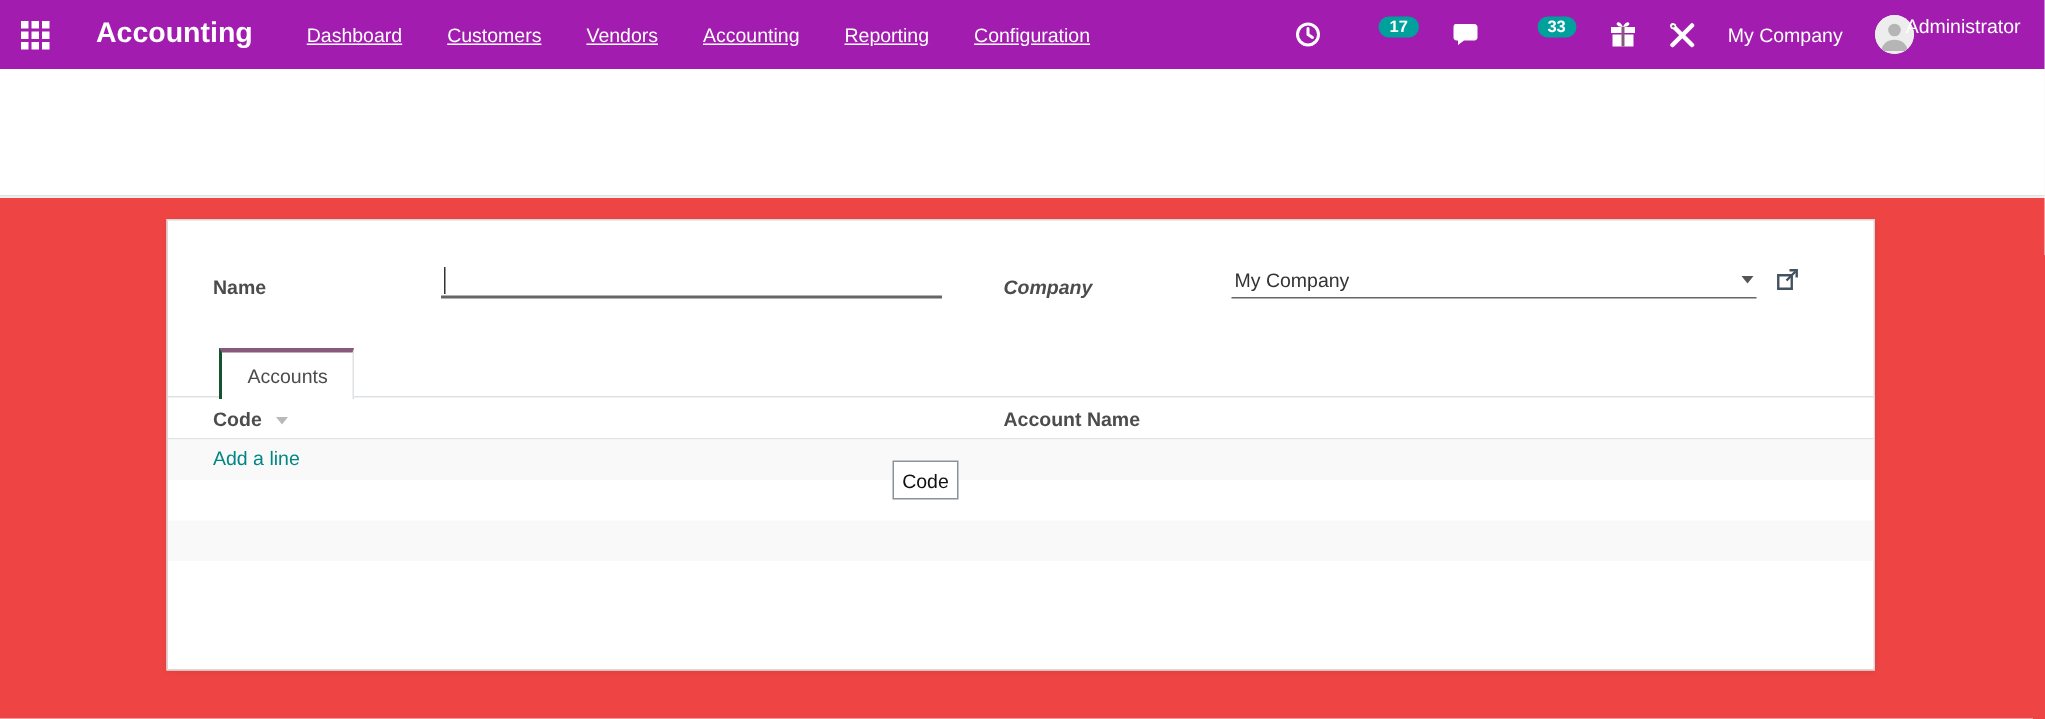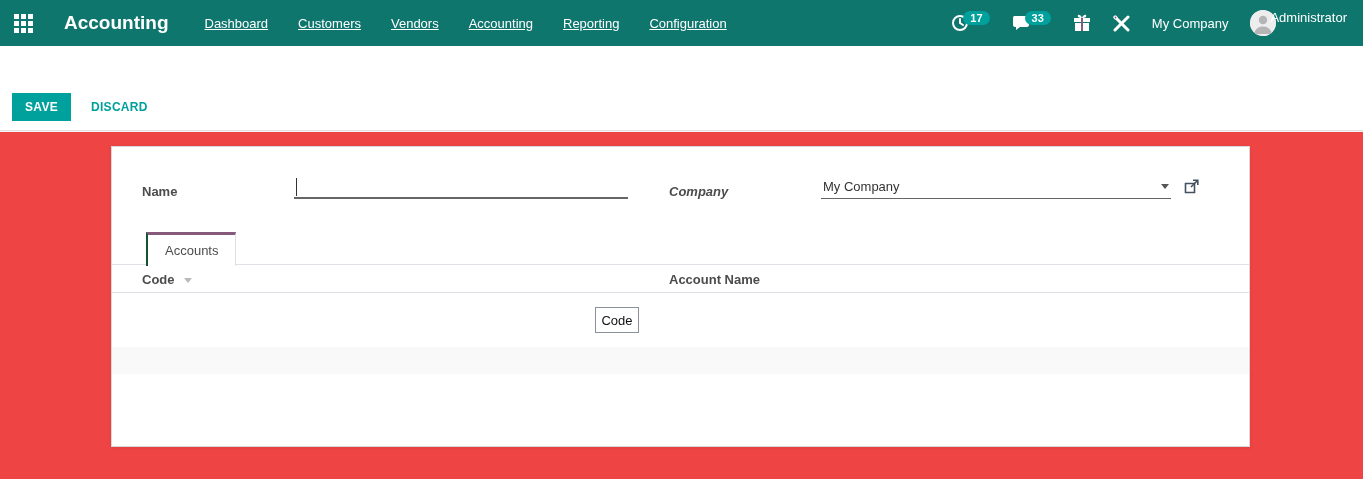--- a/index.html
+++ b/index.html
@@ -1,32 +1,32 @@
 <!DOCTYPE html>
 <html><head>
 <meta charset="utf-8">
 <style>
   * { margin:0; padding:0; box-sizing:border-box; }
   html,body { width:1363px; height:479px; overflow:hidden;
     font-family:"Liberation Sans", sans-serif; background:#f4f4f4; }
 
   
   .navbar { position:absolute; left:0; top:0; width:1363px; height:46px;
-    background:#0f766e; display:flex; align-items:center; color:#fff; }
+    background:#a21caf; display:flex; align-items:center; color:#fff; }
   .apps-btn { width:46px; height:46px; display:flex; align-items:center;
     justify-content:center; cursor:pointer; }
   .apps-grid { display:grid; grid-template-columns:repeat(3,5px);
     grid-template-rows:repeat(3,5px); gap:2px; }
   .apps-grid i { background:#fff; display:block; }
   .app-title { font-size:19px; font-weight:bold; margin:0 36px 0 18px; }
   .nav-menu { display:flex; align-items:center; gap:30px; font-size:13px; }
   .nav-item { cursor:pointer; white-space:nowrap;text-decoration:underline; }
   .systray { margin-left:auto; display:flex; align-items:center; gap:22px;
     padding-right:16px; font-size:13px; }
-  .tray-icon { position:relative; display:flex; align-items:center; cursor:pointer; }
+  .tray-icon { position:relative; display:flex; align-items:center; cursor:pointer;gap:44px; }
   .badge { background:#00A09D; color:#fff; font-size:11px; font-weight:bold;
     border-radius:9px; padding:1px 7px; margin-left:-6px; margin-top:-10px; }
   .company-name, .user-name { cursor:pointer; white-space:nowrap; }
   .avatar { width:26px; height:26px; border-radius:50%; background:#f0f0f0;
     overflow:hidden; display:flex; align-items:flex-end; justify-content:center;
     margin-right:-14px; }
   .user-wrap { display:flex; gap:8px; cursor:pointer; }
 
   
   .control-panel { position:absolute; left:0; top:46px; width:1363px; height:85px;
@@ -165,24 +165,20 @@
           <circle cx="13" cy="10" r="4.2" fill="#b5b5b5"></circle>
           <path d="M4 24c1-5 4.5-7.5 9-7.5s8 2.5 9 7.5z" fill="#b5b5b5"></path>
         </svg>
       </span>
       <span class="user-name">Administrator</span>
     </span>
   </div>
 </header>
 
 <section class="control-panel">
-  <div class="btn-row">
-    <button class="btn-save">SAVE</button>
-    <button class="btn-discard">DISCARD</button>
-  </div>
 </section>
 
 <main class="content">
   <div class="card">
 
     <span class="field-label name-label">Name</span>
     <div class="name-field">
       <span class="text-cursor"></span>
       <input class="name-input" type="text" value="" style="">
     </div>
@@ -207,18 +203,21 @@
     <div class="thead">
       <span class="th th-code">
         <span>Code</span>
         <span class="sort-caret"></span>
       </span>
       <span class="th th-account">
         <span>Account Name</span>
       </span>
     </div>
 
+    <div class="trow row1">
+      <span class="add-line">Add a line</span>
+    </div>
     <div class="trow row2"></div>
     <div class="trow row3"></div>
   </div>
 </main>
 
 <div class="drag-tooltip">Code</div>
 
 </body></html>

